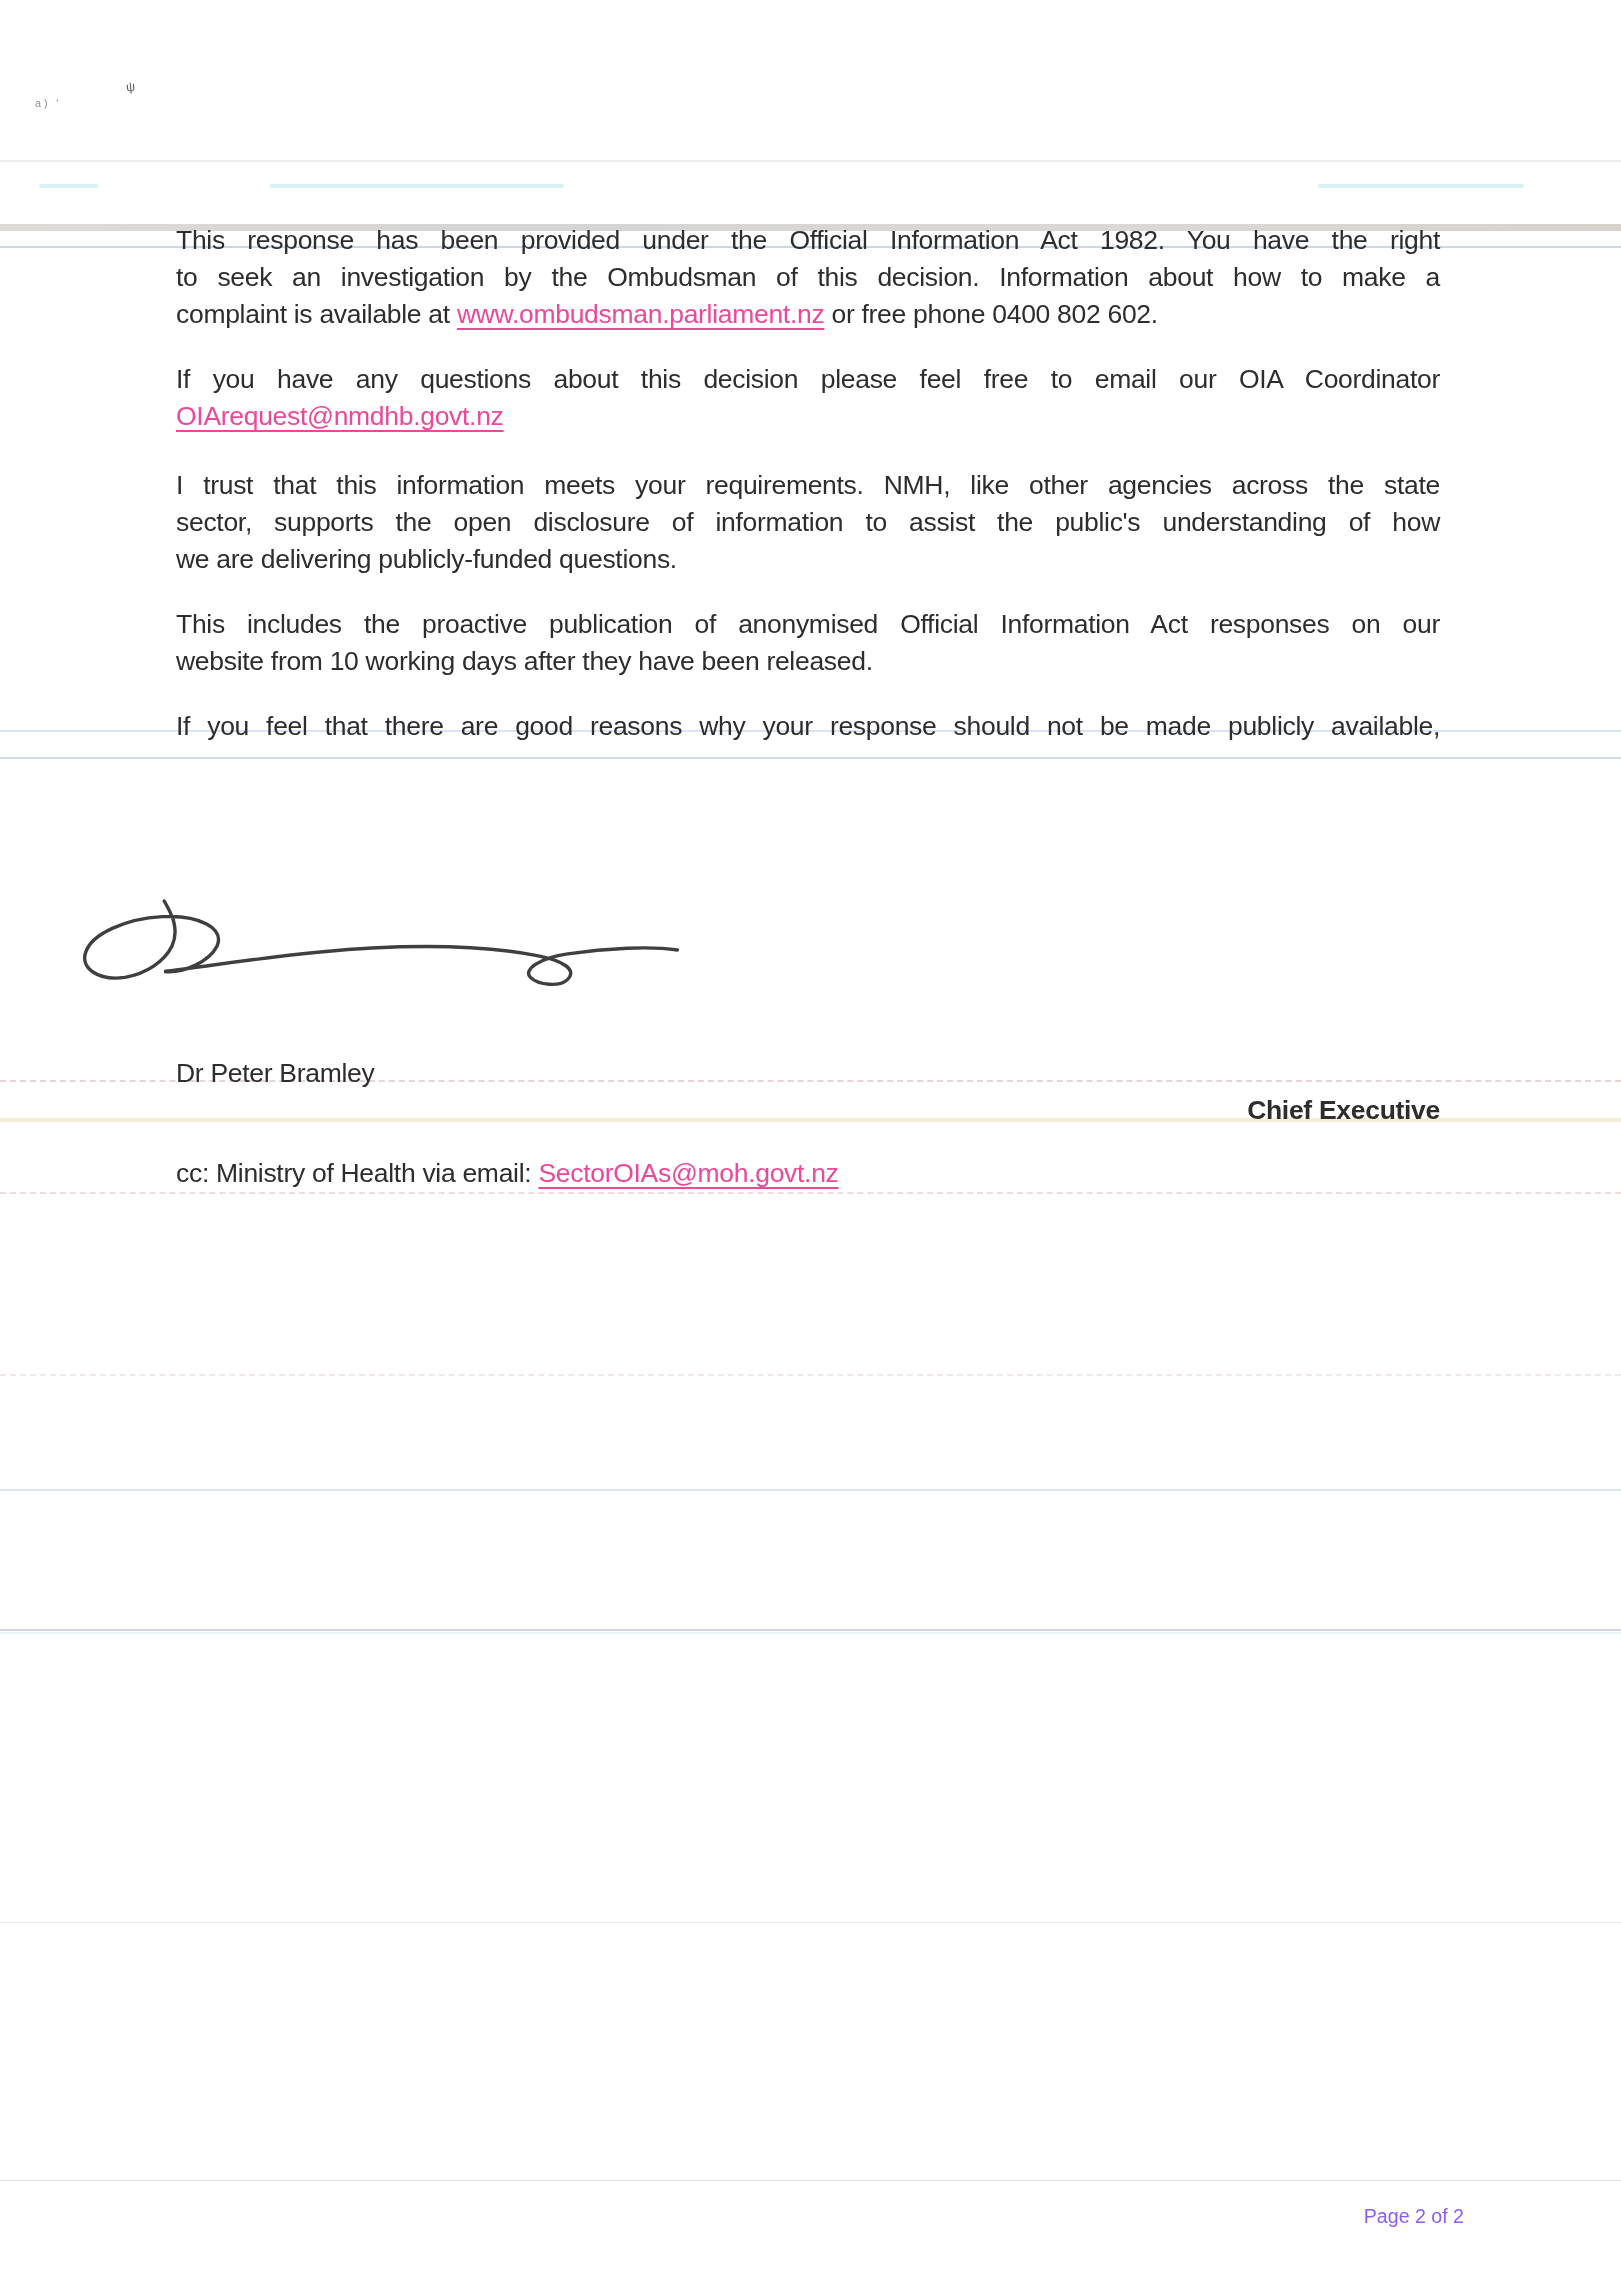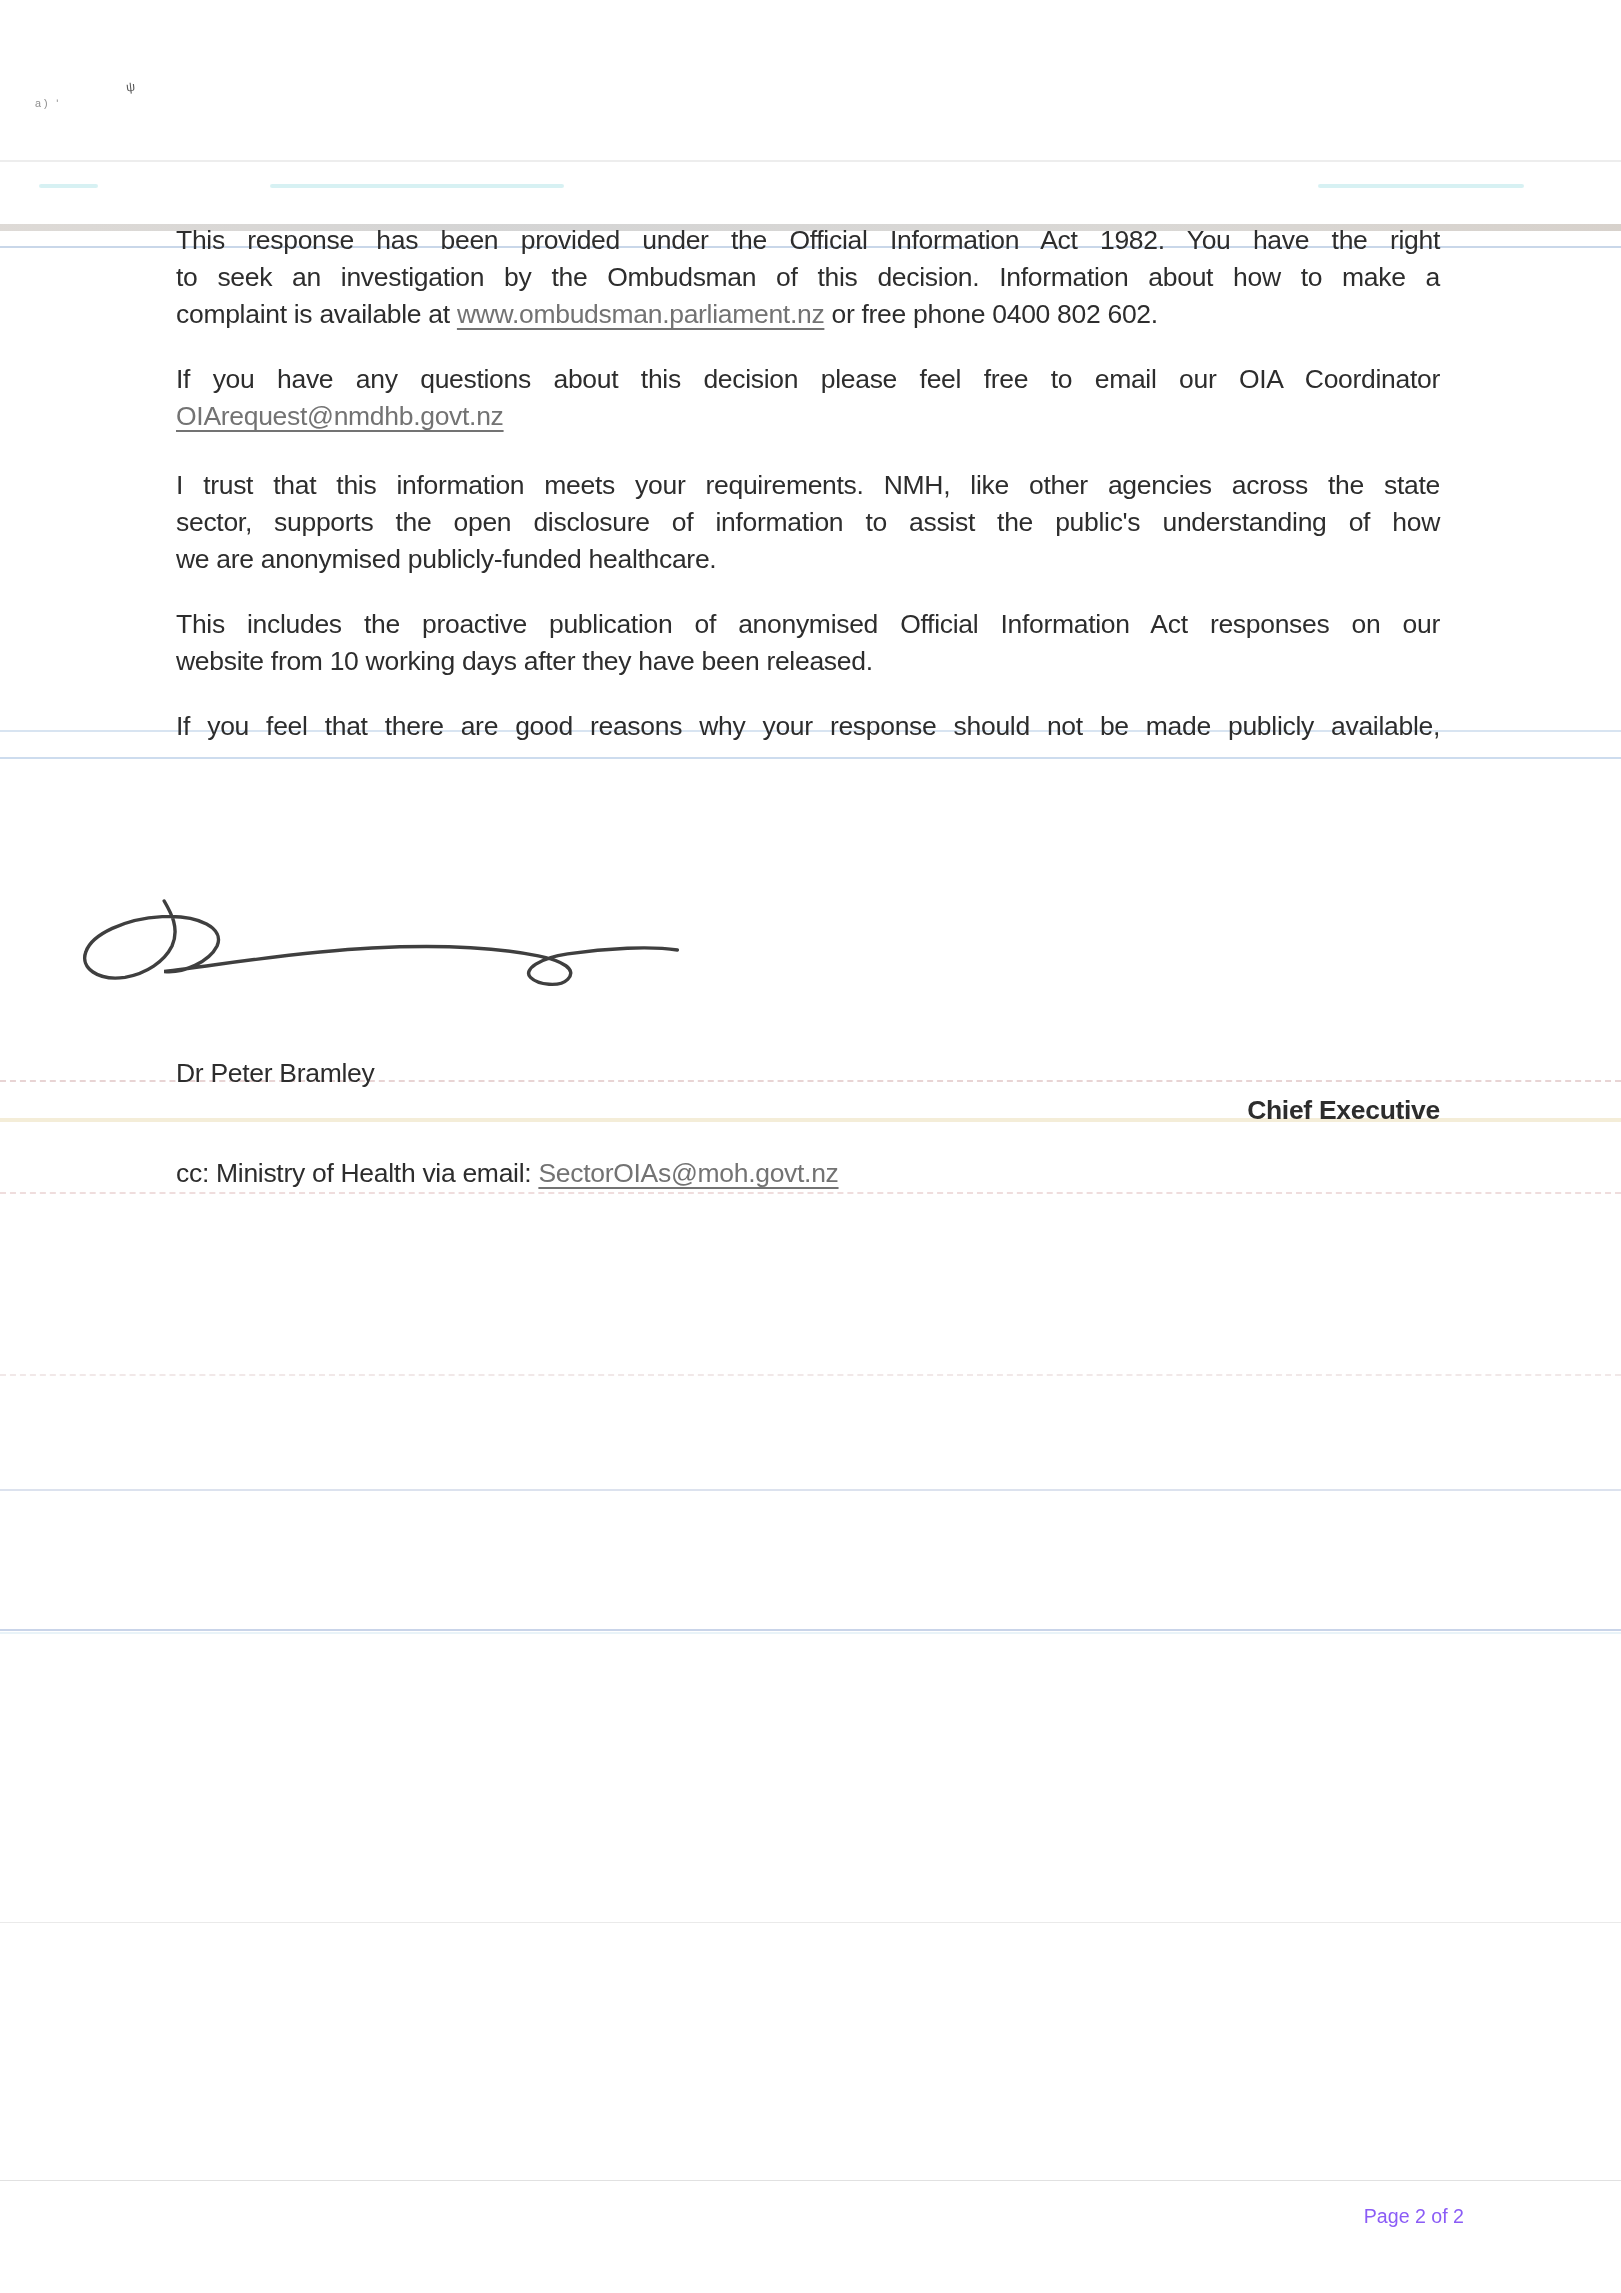--- a/index.html
+++ b/index.html
@@ -16,21 +16,21 @@
   .para{
     position:absolute;
     left:176px;width:1264px;
     font-size:26.5px;line-height:37px;
     letter-spacing:-0.3px;
     color:#2d2d2d;
   }
   .jline{text-align:justify;text-align-last:justify;}
   .lline{text-align:left;}
   .link{
-    color:#737373;
+    color:#ec4899;
     text-decoration:underline;
     text-decoration-thickness:2px;
     text-underline-offset:4.9px;
     cursor:pointer;
   }
   .bold{font-weight:bold;text-align:right;}
   .footer{
     position:absolute;top:2205px;right:157px;
     font-size:19.6px;color:#8b5cf6;letter-spacing:0;
   }
@@ -94,21 +94,21 @@
   </div>
 
   <div class="para" style="top:361px">
     <div class="jline">If you have any questions about this decision please feel free to email our OIA Coordinator</div>
     <div class="lline"><span class="link">OIArequest@nmdhb.govt.nz</span></div>
   </div>
 
   <div class="para" style="top:467px">
     <div class="jline">I trust that this information meets your requirements.  NMH, like other agencies across the state</div>
     <div class="jline">sector, supports the open disclosure of information to assist the public's understanding of how</div>
-    <div class="lline">we are anonymised publicly-funded healthcare.</div>
+    <div class="lline">we are delivering publicly-funded questions.</div>
   </div>
 
   <div class="para" style="top:606px">
     <div class="jline">This includes the proactive publication of anonymised Official Information Act responses on our</div>
     <div class="lline">website from 10 working days after they have been released.</div>
   </div>
 
   <div class="para" style="top:708px">
     <div class="jline">If you feel that there are good reasons why your response should not be made publicly available,</div>
   </div>

